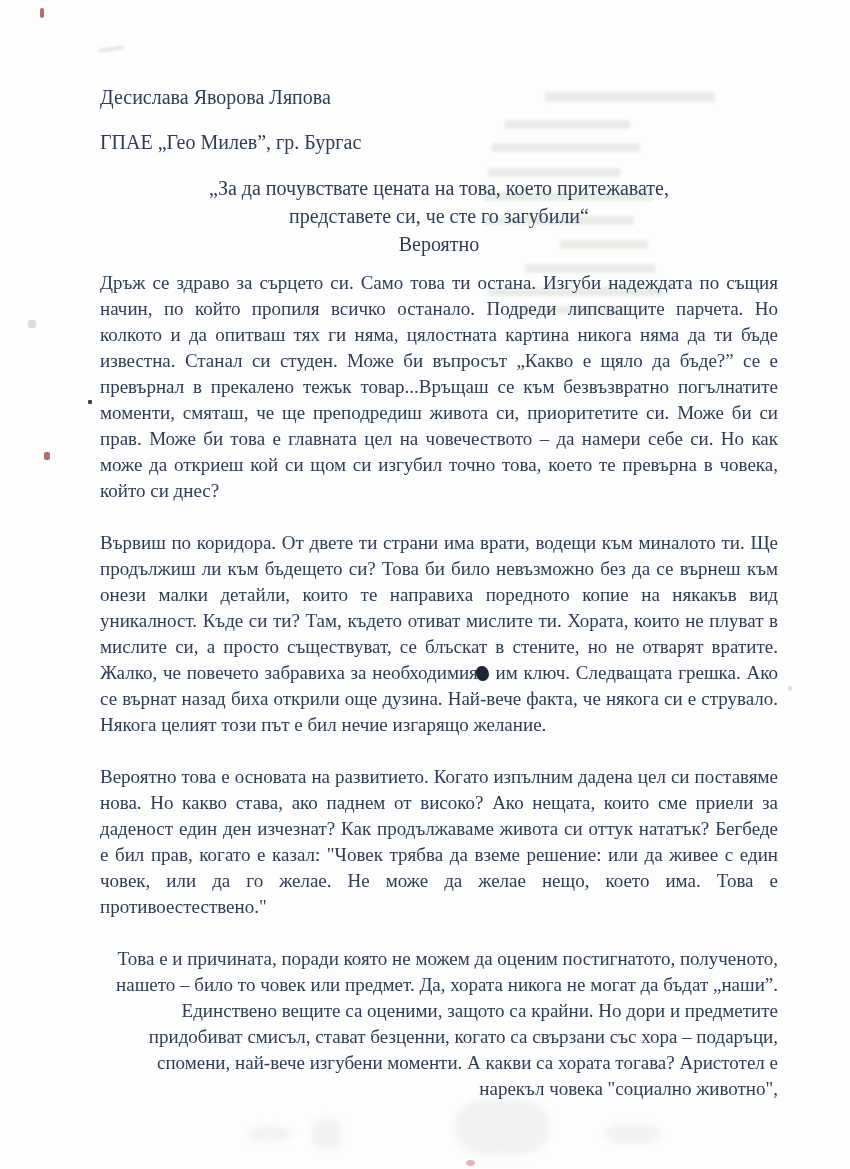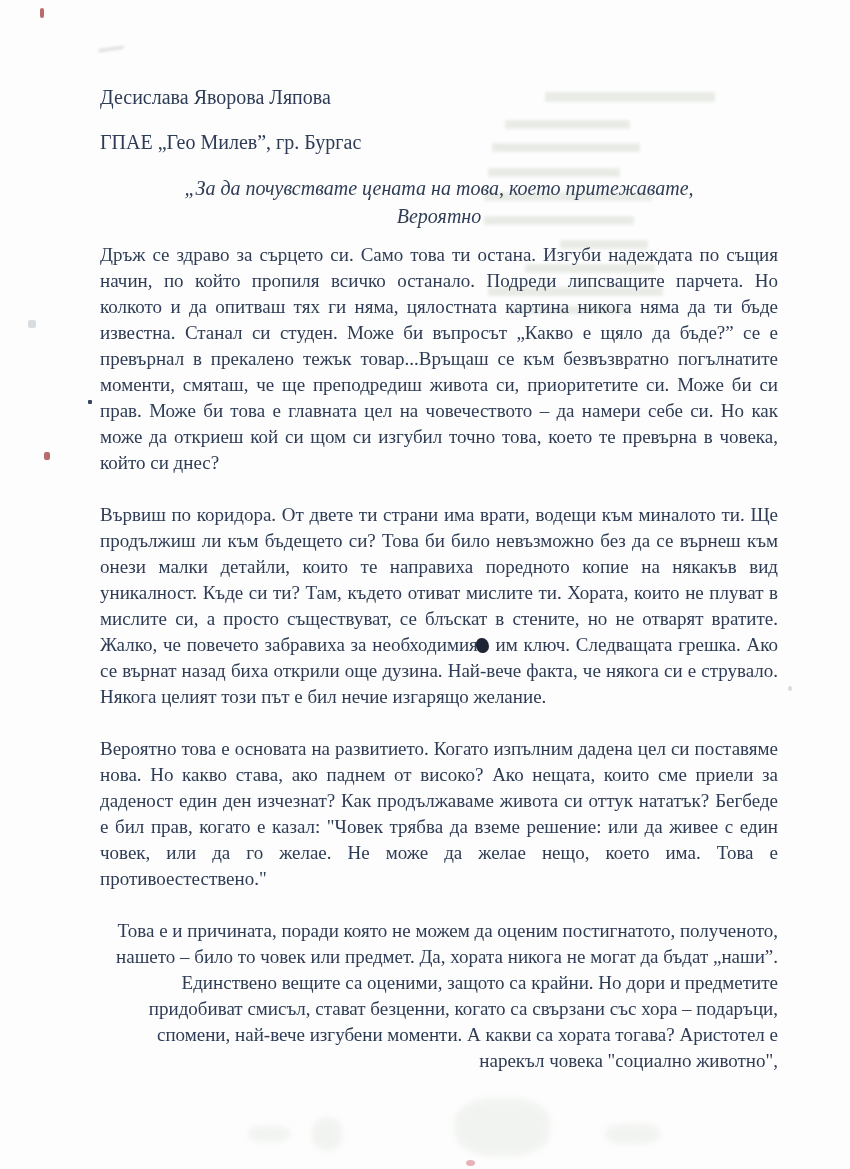--- a/index.html
+++ b/index.html
@@ -27,21 +27,20 @@
     font-size: 20px;
     line-height: 26px;
     margin: 0 0 19px 0;
   }
 
   .epigraph {
     text-align: center;
     font-size: 20px;
     line-height: 28px;
     margin: 12px 0 12px 0;
-    font-style: italic;
   }
   .epigraph p { margin: 0; }
 
   .para {
     font-size: 19px;
     line-height: 26px;
     text-align: justify;
     margin: 0 0 26px 0;
   }
   .para.ragged { text-align: right; }
@@ -106,20 +105,21 @@
   <div class="artifact speck-gray" style="left:788px; top:686px;  width:4px;  height:5px;"></div>
   <div class="artifact speck-pink" style="left:466px; top:1160px; width:9px;  height:6px;"></div>
 
   <div class="content">
 
     <p class="hline">Десислава Яворова Ляпова</p>
     <p class="hline">ГПАЕ „Гео Милев”, гр. Бургас</p>
 
     <div class="epigraph">
       <p>„За да почувствате цената на това, което притежавате,</p>
+      <p>представете си, че сте го загубили“</p>
       <p>Вероятно</p>
     </div>
 
     <p class="para">Дръж се здраво за сърцето си. Само това ти остана. Изгуби надеждата по същия начин, по който пропиля всичко останало. Подреди липсващите парчета. Но колкото и да опитваш тях ги няма, цялостната картина никога няма да ти бъде известна. Станал си студен. Може би въпросът „Какво е щяло да бъде?” се е превърнал в прекалено тежък товар...Връщаш се към безвъзвратно погълнатите моменти, смяташ, че ще преподредиш живота си, приоритетите си. Може би си прав. Може би това е главната цел на човечеството – да намери себе си. Но как може да откриеш кой си щом си изгубил точно това, което те превърна в човека, който си днес?</p>
 
     <p class="para"><span>Вървиш по коридора. От двете ти страни има врати, водещи към миналото ти. Ще продължиш ли към бъдещето си? Това би било невъзможно без да се върнеш към онези малки детайли, които те направиха поредното копие на някакъв вид уникалност. Къде си ти? Там, където отиват мислите ти. Хората, които не плуват в мислите си, а просто съществуват, се блъскат в стените, но не отварят вратите. Жалко, че повечето забравиха за необходимия</span><span class="ink-blot"></span><span> им ключ. Следващата грешка. Ако се върнат назад биха открили още дузина. Най-вече факта, че някога си е струвало. Някога целият този път е бил нечие изгарящо желание.</span></p>
 
     <p class="para">Вероятно това е основата на развитието. Когато изпълним дадена цел си поставяме нова. Но какво става, ако паднем от високо? Ако нещата, които сме приели за даденост един ден изчезнат? Как продължаваме живота си оттук нататък? Бегбеде е бил прав, когато е казал: "Човек трябва да вземе решение: или да живее с един човек, или да го желае. Не може да желае нещо, което има. Това е противоестествено."</p>
 
     <p class="para ragged">Това е и причината, поради която не можем да оценим постигнатото, полученото, нашето – било то човек или предмет. Да, хората никога не могат да бъдат „наши”. Единствено вещите са оценими, защото са крайни. Но дори и предметите придобиват смисъл, стават безценни, когато са свързани със хора – подаръци, спомени, най-вече изгубени моменти. А какви са хората тогава? Аристотел е нарекъл човека "социално животно",</p>

